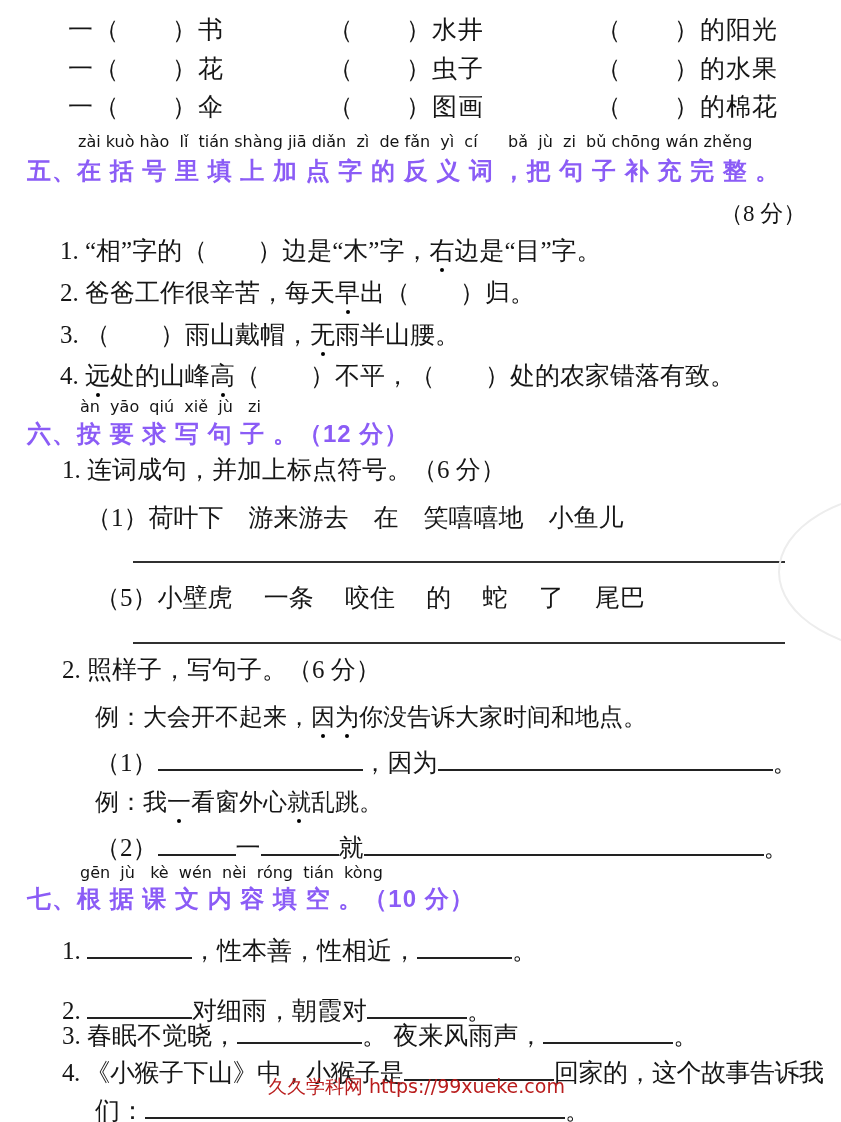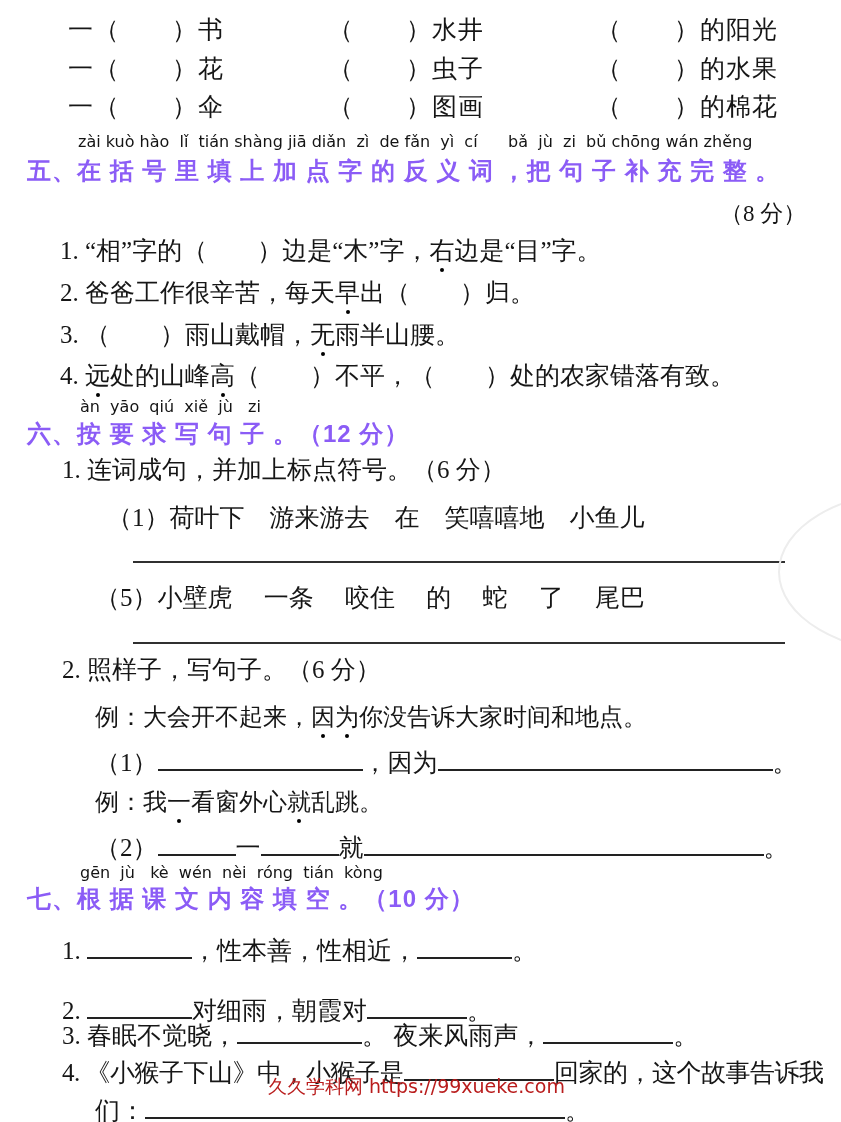--- a/index.html
+++ b/index.html
@@ -20,21 +20,21 @@
              font-weight:bold;font-size:24px;letter-spacing:1px;white-space:pre;color:#8b5cf6;}
   #t5{top:155px;} #t6{top:418px;} #t7{top:883px;}
   #score5{position:absolute;left:720px;top:198px;font-size:23px;white-space:pre;}
   
   .item{position:absolute;font-size:25px;line-height:30px;white-space:pre;}
   #s5i1{left:60px;top:236px;}
   #s5i2{left:60px;top:278px;}
   #s5i3{left:60px;top:320px;}
   #s5i4{left:60px;top:361px;}
   #s6sub1{left:62px;top:455px;}
-  #s6q1{left:107px;top:503px;}
+  #s6q1{left:86px;top:503px;}
   #s6q2{left:95px;top:583px;}
   #s6sub2{left:62px;top:655px;}
   #ex1{left:95px;top:702px;font-size:24px;}
   #fill1{left:95px;top:744px;}
   #ex2{left:95px;top:787px;font-size:24px;}
   #fill2{left:95px;top:829px;}
   #s7i1{left:62px;top:932px;}
   #s7i2{left:62px;top:992px;}
   #s7i3{left:62px;top:1017px;}
   #s7i4{left:62px;top:1054px;letter-spacing:-0.5px;}

